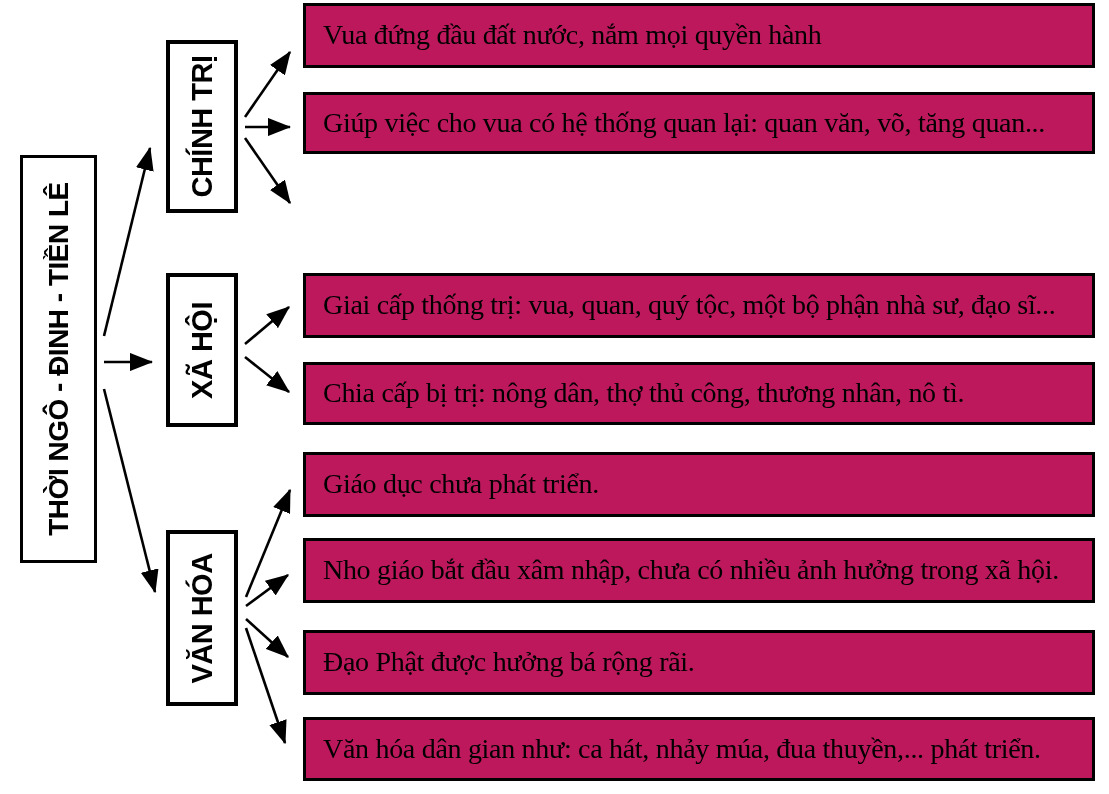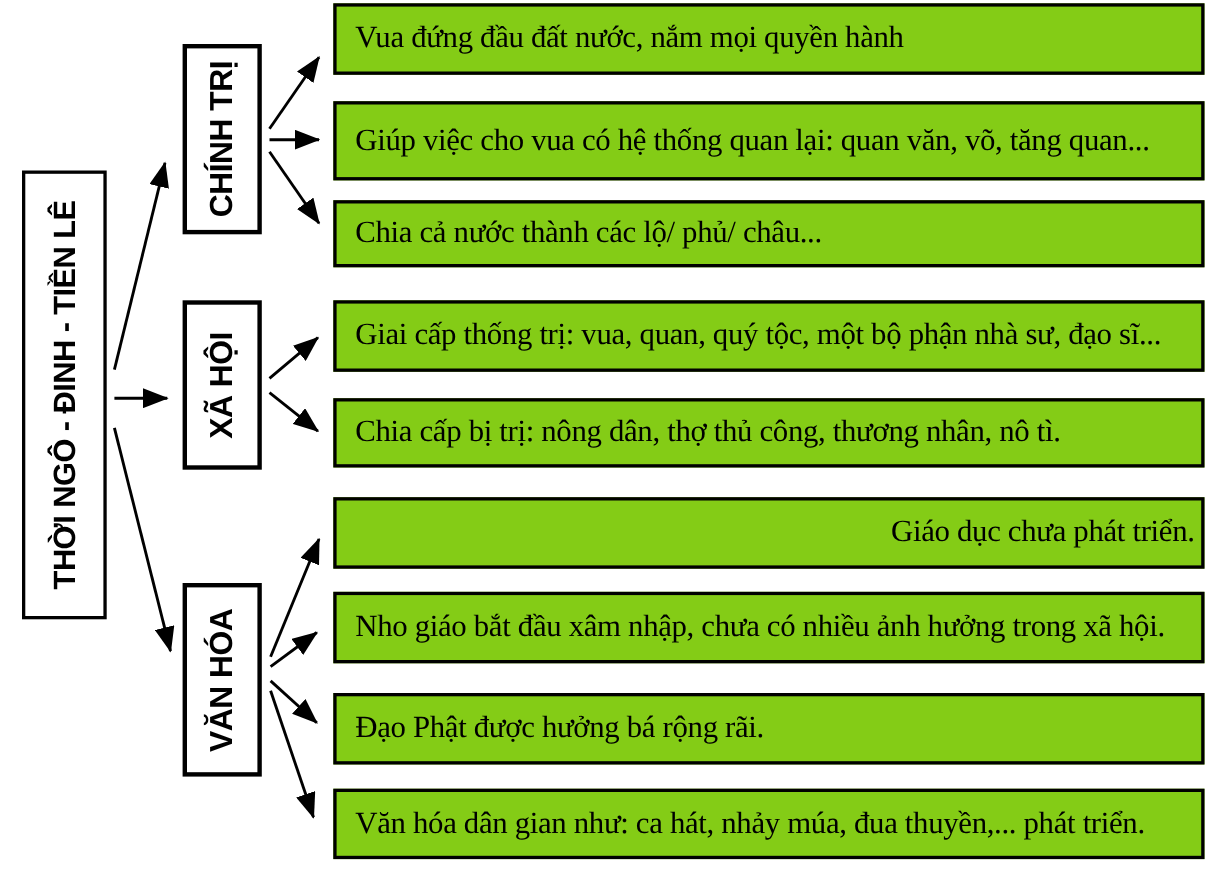--- a/index.html
+++ b/index.html
@@ -36,39 +36,39 @@
     font-size: 29px;
     letter-spacing: -0.5px;
     line-height: 1;
   }
   .root .vtext { font-size: 28px; letter-spacing: -0.5px; }
   .detail {
     position: absolute;
     left: 303px;
     width: 792px;
     border: 3px solid #000000;
-    background: #84cc16;
+    background: #be185d;
     display: flex;
     align-items: center;
     padding-left: 17px;
     padding-right: 6px;
   }
   .detail span {
     font-size: 28px;
     letter-spacing: -0.3px;
     white-space: nowrap;
     line-height: 1.15;
   }
   
   .r0 { top: 3px;   height: 65px; }
-  .r1 { top: 92px;  height: 72px; }
+  .r1 { top: 92px;  height: 62px; }
   .r2 { top: 182px; height: 61px; }
   .r3 { top: 273px; height: 65px; }
   .r4 { top: 362px; height: 63px; }
-  .r5 { top: 452px; height: 65px; justify-content: flex-end; }
+  .r5 { top: 452px; height: 65px; }
   .r6 { top: 538px; height: 65px; }
   .r7 { top: 630px; height: 65px; }
   .r8 { top: 717px; height: 64px; align-items: center; }
 </style>
 </head>
 <body>
 
 <div class="canvas">
 
   <svg class="arrow-layer" width="1109" height="794" viewBox="0 0 1109 794" xmlns="http://www.w3.org/2000/svg">
@@ -110,23 +110,20 @@
   <div class="vbox" style="left:166px; top:530px; width:72px; height:176px;">
     <span class="vtext">VĂN HÓA</span>
   </div>
 
   <div class="detail r0">
     <span>Vua đứng đầu đất nước, nắm mọi quyền hành</span>
   </div>
   <div class="detail r1">
     <span>Giúp việc cho vua có hệ thống quan lại: quan văn, võ, tăng quan...</span>
   </div>
-  <div class="detail r2">
-    <span>Chia cả nước thành các lộ/ phủ/ châu...</span>
-  </div>
 
   <div class="detail r3">
     <span>Giai cấp thống trị: vua, quan, quý tộc, một bộ phận nhà sư, đạo sĩ...</span>
   </div>
   <div class="detail r4">
     <span>Chia cấp bị trị: nông dân, thợ thủ công, thương nhân, nô tì.</span>
   </div>
 
   <div class="detail r5">
     <span>Giáo dục chưa phát triển.</span>

